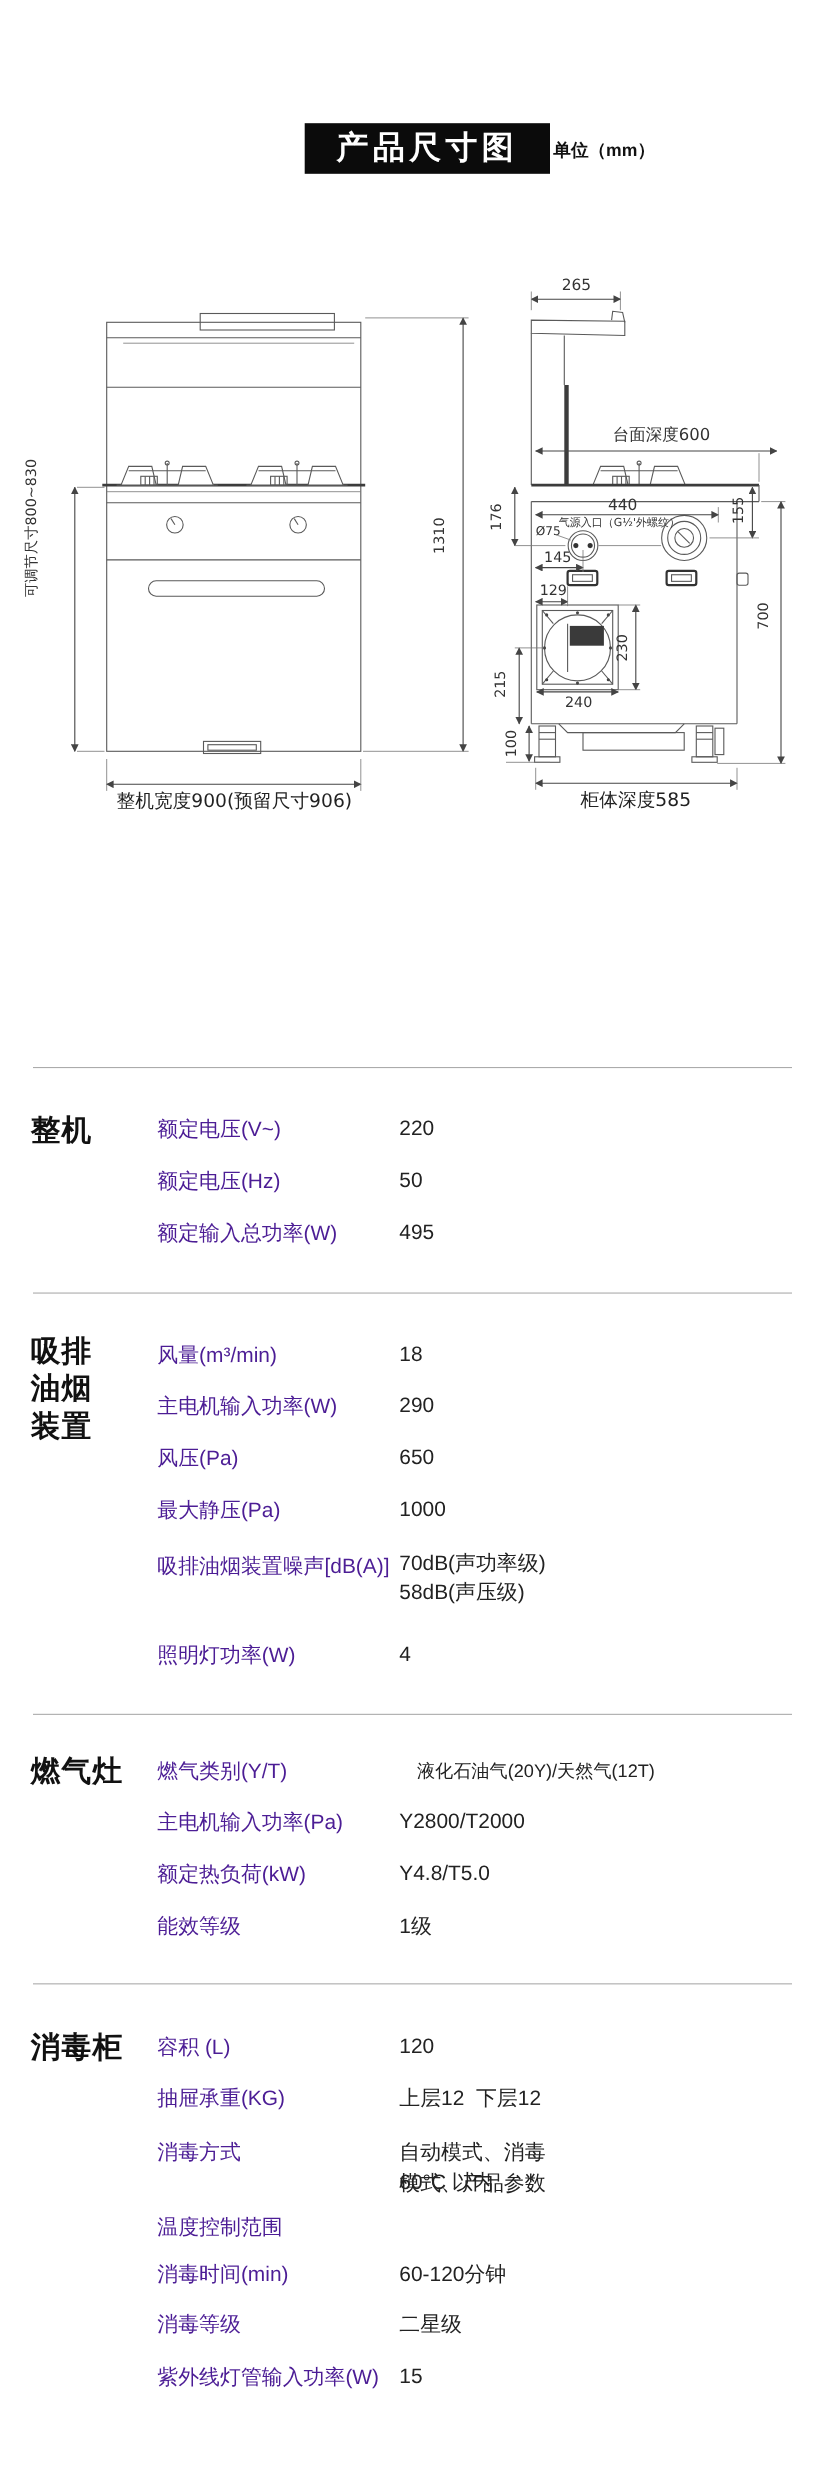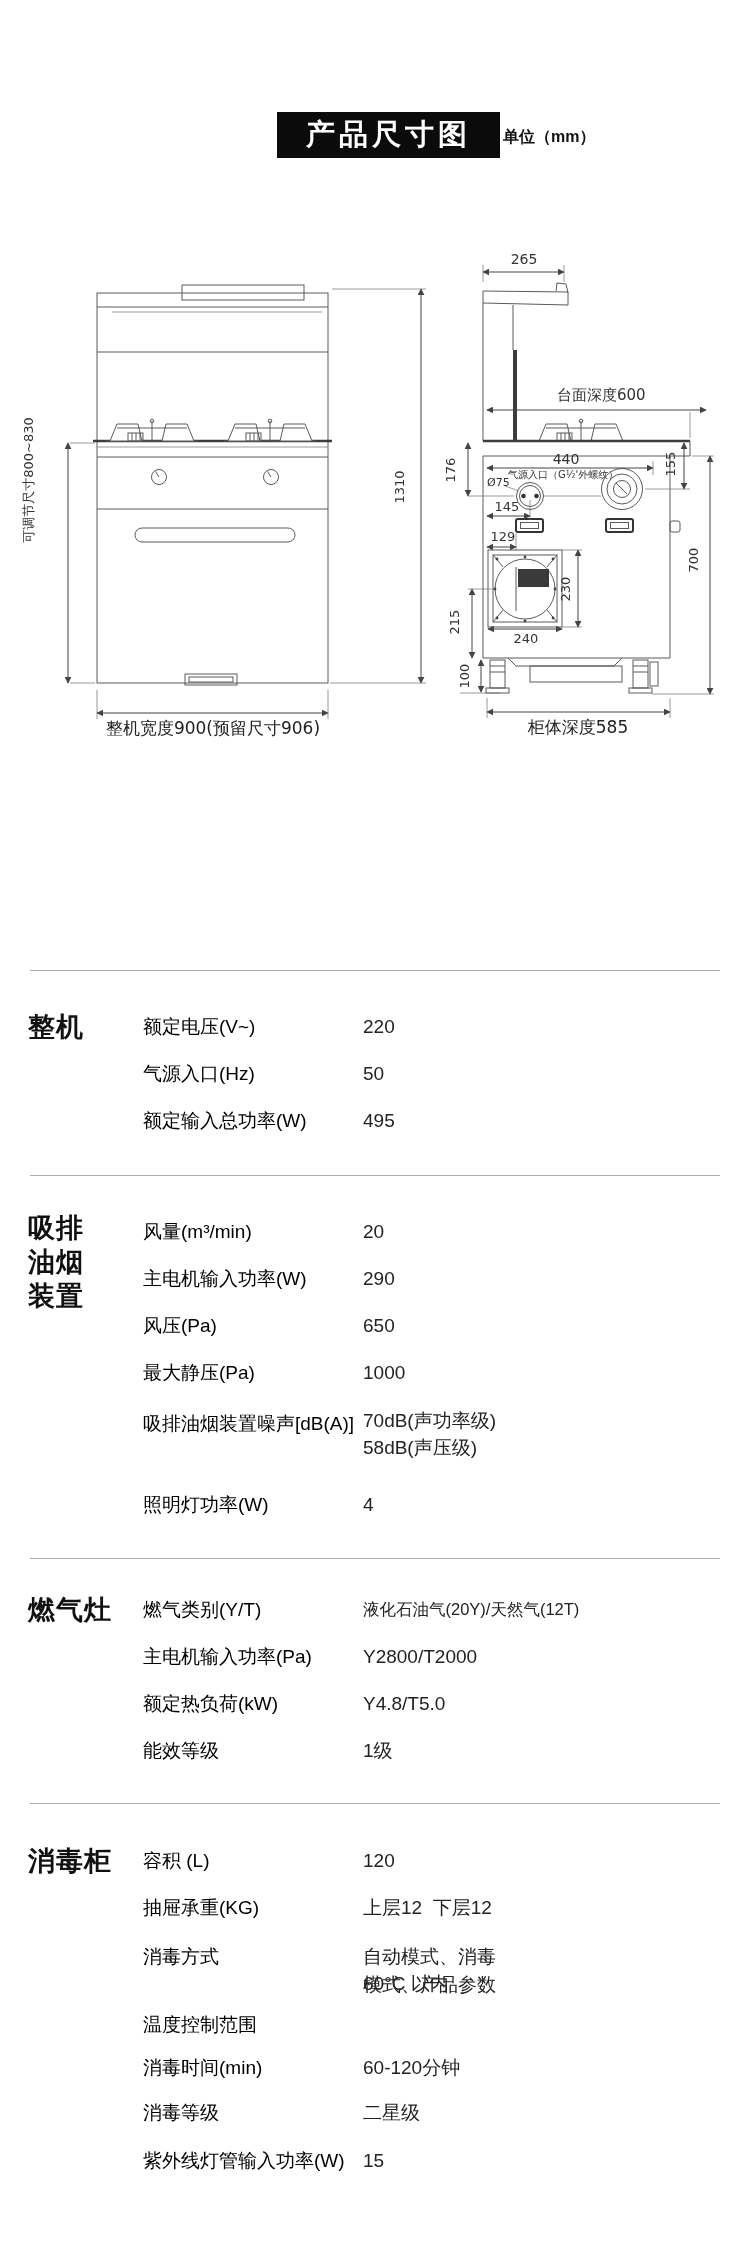--- a/index.html
+++ b/index.html
@@ -6,23 +6,23 @@
   .page{position:relative;width:750px;height:2250px;background:#ffffff;overflow:hidden;
         font-family:"Liberation Sans","DejaVu Sans",sans-serif;color:#222;}
   .tbar{position:absolute;background:#0b0b0b;color:#ffffff;display:flex;align-items:center;
         justify-content:center;font-weight:bold;}
   .tbar1{left:277px;top:112px;width:223px;height:46px;font-size:29px;letter-spacing:4px;}
   .tbar2{left:196px;top:857px;width:148px;height:46px;font-size:27px;letter-spacing:2px;}
   .unit{position:absolute;left:503px;top:127px;font-size:16px;font-weight:600;color:#111;}
   .rule{position:absolute;left:30px;width:690px;height:1px;background:#ababab;}
   .cat{position:absolute;left:28px;transform:translateY(-50%);font-size:27px;font-weight:bold;
        color:#111;letter-spacing:1px;white-space:pre;}
-  .lbl{position:absolute;left:143px;transform:translateY(-50%);font-size:19px;color:#000000;white-space:pre;}
+  .lbl{position:absolute;left:143px;transform:translateY(-50%);font-size:19px;color:#4c1d95;white-space:pre;}
   .val{position:absolute;left:363px;transform:translateY(-50%);font-size:19px;color:#222;white-space:pre;}
-  .sm{font-size:16.5px;}
+  .sm{font-size:16.5px;margin-left:16px;}
   svg.diagram{position:absolute;left:0;top:0;}
   svg text{fill:#333;font-family:"DejaVu Sans","Liberation Sans",sans-serif;}
   .dim{font-size:13px;}
   .dim14{font-size:14px;}
   .dim15{font-size:15px;}
   .dim17{font-size:17px;fill:#222;}
   .dim11{font-size:11px;}
   .dim10{font-size:10px;}
   .draw{stroke:#5a5a5a;fill:none;stroke-width:1;}
   .heavy{stroke:#3c3c3c;stroke-width:2.5;fill:none;}
@@ -224,30 +224,30 @@
 
 
   <div class="rule" style="top:970px"></div>
   <div class="rule" style="top:1175px"></div>
   <div class="rule" style="top:1558px"></div>
   <div class="rule" style="top:1803px"></div>
 
   <div class="cat" style="top:1027px">整机</div>
   <div class="lbl" style="top:1027px">额定电压(V~)</div>
   <div class="val" style="top:1027px">220</div>
-  <div class="lbl" style="top:1074px">气源入口(Hz)</div>
+  <div class="lbl" style="top:1074px">额定电压(Hz)</div>
   <div class="val" style="top:1074px">50</div>
   <div class="lbl" style="top:1121px">额定输入总功率(W)</div>
   <div class="val" style="top:1121px">495</div>
 
   <div class="cat" style="top:1228px">吸排</div>
   <div class="cat" style="top:1262px">油烟</div>
   <div class="cat" style="top:1296px">装置</div>
   <div class="lbl" style="top:1232px">风量(m³/min)</div>
-  <div class="val" style="top:1232px">20</div>
+  <div class="val" style="top:1232px">18</div>
   <div class="lbl" style="top:1279px">主电机输入功率(W)</div>
   <div class="val" style="top:1279px">290</div>
   <div class="lbl" style="top:1326px">风压(Pa)</div>
   <div class="val" style="top:1326px">650</div>
   <div class="lbl" style="top:1373px">最大静压(Pa)</div>
   <div class="val" style="top:1373px">1000</div>
   <div class="lbl" style="top:1424px">吸排油烟装置噪声[dB(A)]</div>
   <div class="val" style="top:1421px">70dB(声功率级)</div>
   <div class="val" style="top:1448px">58dB(声压级)</div>
   <div class="lbl" style="top:1505px">照明灯功率(W)</div>

